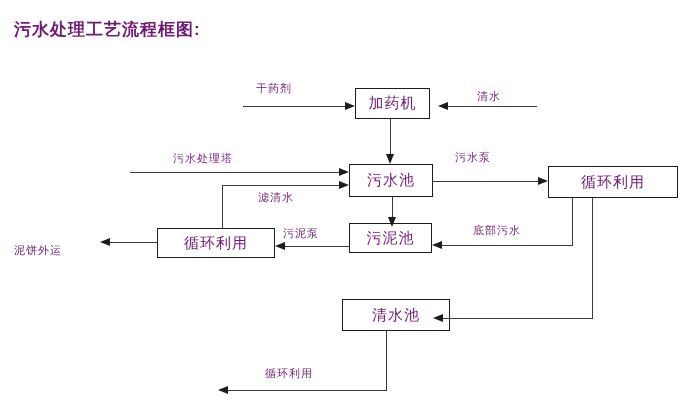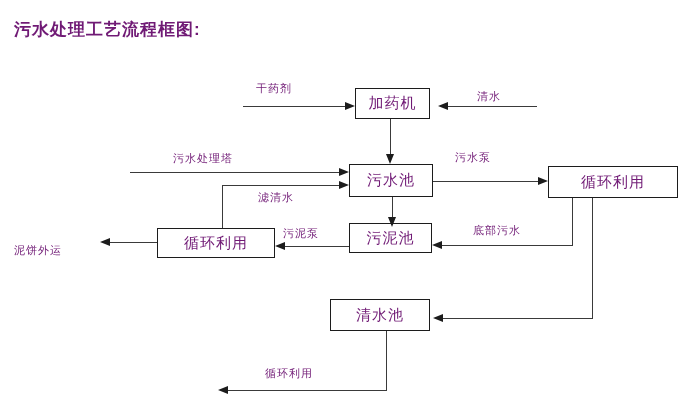--- a/index.html
+++ b/index.html
@@ -46,21 +46,21 @@
 
 <div class="stage">
 
   <div class="title" style="left:14px;top:18px;">污水处理工艺流程框图:</div>
 
   <div class="box" style="left:355px;top:88px;width:75px;height:31px;">加药机</div>
   <div class="box" style="left:349px;top:164px;width:84px;height:33px;">污水池</div>
   <div class="box" style="left:548px;top:166px;width:130px;height:32px;">循环利用</div>
   <div class="box" style="left:157px;top:228px;width:118px;height:30px;">循环利用</div>
   <div class="box" style="left:349px;top:223px;width:83px;height:30px;">污泥池</div>
-  <div class="box" style="left:330px;top:299px;width:100px;height:32px;">清水池</div>
+  <div class="box" style="left:342px;top:299px;width:108px;height:32px;">清水池</div>
 
   <div class="lbl" style="left:256px;top:81px;">干药剂</div>
   <div class="lbl" style="left:477px;top:89px;">清水</div>
   <div class="lbl" style="left:173px;top:151px;">污水处理塔</div>
   <div class="lbl" style="left:258px;top:190px;">滤清水</div>
   <div class="lbl" style="left:455px;top:150px;">污水泵</div>
   <div class="lbl" style="left:473px;top:223px;text-align:right;">底部污水</div>
   <div class="lbl" style="left:283px;top:226px;">污泥泵</div>
   <div class="lbl" style="left:14px;top:226px;margin-top:17px;">泥饼外运</div>
   <div class="lbl" style="left:265px;top:366px;">循环利用</div>

